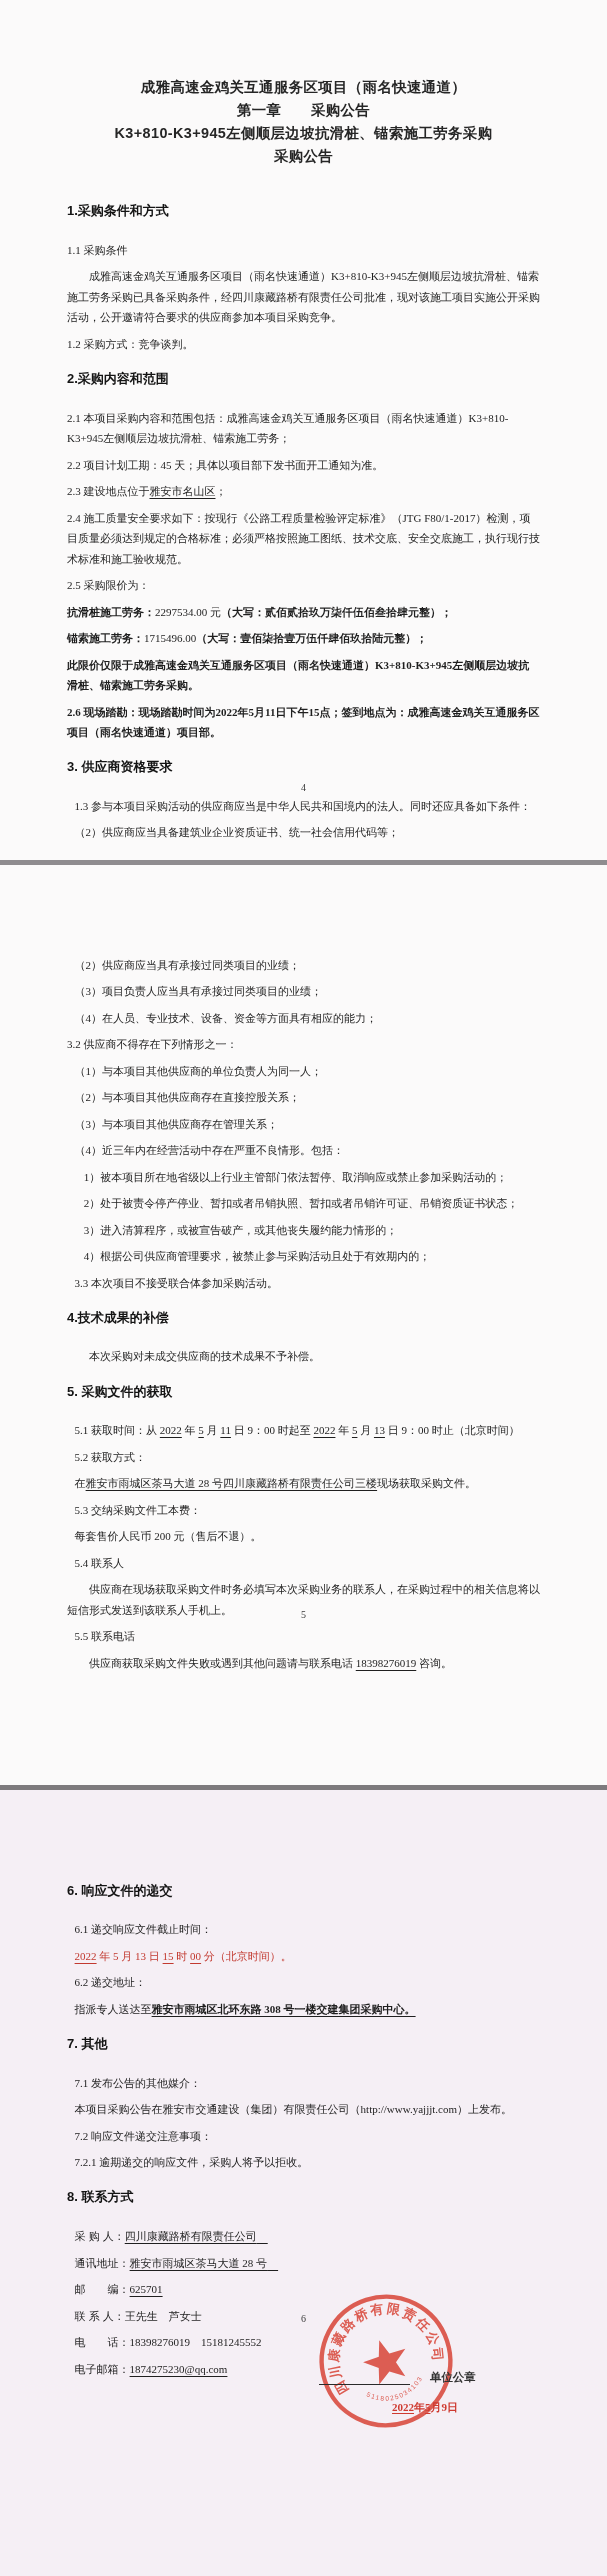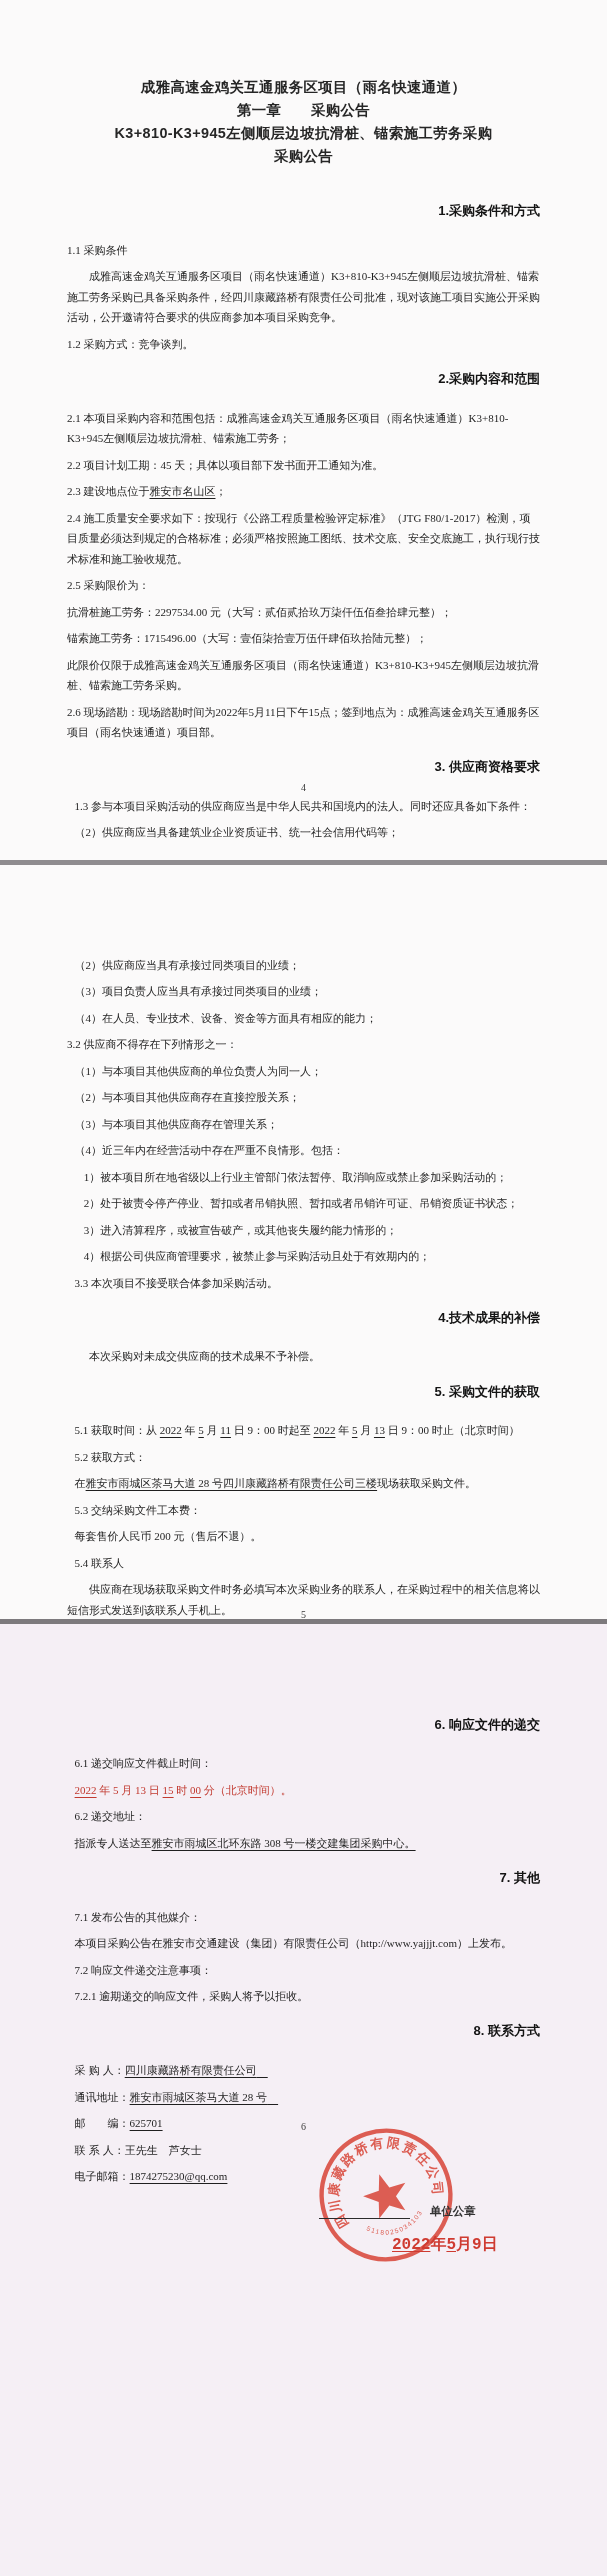--- a/index.html
+++ b/index.html
@@ -12,46 +12,46 @@
   }
   .doc{width:607px;}
   .page{
     position:relative;
     width:607px;
     background:#fbfafa;
     overflow:hidden;
     box-sizing:border-box;
   }
   #p1{height:860px;}
-  #p2{height:754px;}
+  #p2{height:920px;}
   #p3{height:1085px;background:#f5eff5;}
   .gap1{height:4.6px;background:#8f8c8f;}
   .gap2{height:5.3px;background:#7d7a7d;}
   .content{padding:0 67px;position:relative;}
   #p1 .content{padding-top:76px;}
   #p2 .content{padding-top:90px;}
   #p3 .content{padding-top:76px;}
 
   .blk{position:relative;}
   .title{
     font-family:"Liberation Sans", sans-serif;
     font-weight:700;font-size:14.4px;line-height:23px;
     text-align:center;color:#262626;letter-spacing:0.4px;
   }
   .h2{
     font-family:"Liberation Sans", sans-serif;
     font-weight:700;font-size:13px;line-height:16.7px;
-    margin:16.7px 0 20px;color:#141414;text-align:right;
+    margin:16.7px 0 20px;color:#141414;
   }
   #p1 .blk.title + .blk.h2{margin-top:35px;}
   .p{font-size:11px;line-height:20.5px;margin:0 0 6px;}
   .ti{text-indent:2em;}
   .ind1{padding-left:7.6px;}
   .ind2{padding-left:16.7px;}
-  .b{font-weight:400;}
+  .b{font-weight:700;}
   .bs{font-family:"Liberation Sans", sans-serif;font-weight:400;}
   .u{text-decoration:underline;text-underline-offset:3px;}
   .red{color:#c23a30;}
   .pnum{
     position:absolute;left:0;right:0;text-align:center;
     font-size:10px;color:#3a3a3a;
   }
   #p1 .pnum{bottom:50px;}
   #p2 .pnum{bottom:53px;}
   #p3 .pnum{bottom:55px;}
@@ -65,22 +65,22 @@
     position:absolute;left:319px;top:594px;width:91px;
     border-bottom:1.2px solid #2a2a2a;height:0;
   }
   .sig-label{
     position:absolute;left:414px;top:580px;
     font-family:"Liberation Sans", sans-serif;font-weight:700;
     font-size:11.4px;color:#333;margin-left:16px;
   }
   .sig-date{
     position:absolute;left:392px;top:610px;
-    font-weight:700;font-size:16px;color:#cf3b31;
-    font-family:Liberation Mono, monospace;
+    font-weight:700;font-size:11px;color:#cf3b31;
+    font-family:Liberation Serif, serif;
   }
   .sig-date .u{text-underline-offset:2.3px;}
 </style>
 </head>
 <body>
 
 <div class="doc">
 
   <div class="page" id="p1">
     <div class="content">
@@ -154,20 +154,21 @@
         <div class="blk h2"><span>7. 其他</span></div>
         <div class="blk p ind1"><span>7.1 发布公告的其他媒介：</span></div>
         <div class="blk p ind1"><span>本项目采购公告在雅安市交通建设（集团）有限责任公司（http://www.yajjjt.com）上发布。</span></div>
         <div class="blk p ind1"><span>7.2 响应文件递交注意事项：</span></div>
         <div class="blk p ind1"><span>7.2.1 逾期递交的响应文件，采购人将予以拒收。</span></div>
         <div class="blk h2"><span>8. 联系方式</span></div>
         <div class="blk p ind1"><span class="bs">采 购 人：</span><span class="u">四川康藏路桥有限责任公司</span><span class="u">　</span></div>
         <div class="blk p ind1"><span class="bs">通讯地址：</span><span class="u">雅安市雨城区茶马大道 28 号</span><span class="u">　</span></div>
         <div class="blk p ind1"><span class="bs">邮　　编：</span><span class="u">625701</span></div>
         <div class="blk p ind1"><span class="bs">联 系 人：</span><span>王先生　芦女士</span></div>
+        <div class="blk p ind1"><span class="bs">电　　话：</span><span>18398276019　15181245552</span></div>
         <div class="blk p ind1"><span class="bs">电子邮箱：</span><span class="u">1874275230@qq.com</span></div>
         <div class="blk pnum"><span>6</span></div>
       </div>
 
     <svg class="stamp" viewBox="0 0 200 200" xmlns="http://www.w3.org/2000/svg">
       <g transform="rotate(-18 100 100)">
         <circle cx="100" cy="100" r="88" fill="none" stroke="#d94a3d" stroke-width="6"></circle>
         <path id="seal-arc" d="M 39,122 A 65,65 0 1 1 161,122" fill="none"></path>
         <path id="seal-serial-arc" d="M 52,128 A 57,57 0 0 0 148,128" fill="none"></path>
         <polygon points="100,70 107.6,91.5 130.4,92.1 112.4,106.0 118.8,127.9 100,115 81.2,127.9 87.6,106.0 69.6,92.1 92.4,91.5" fill="#d94a3d"></polygon>

